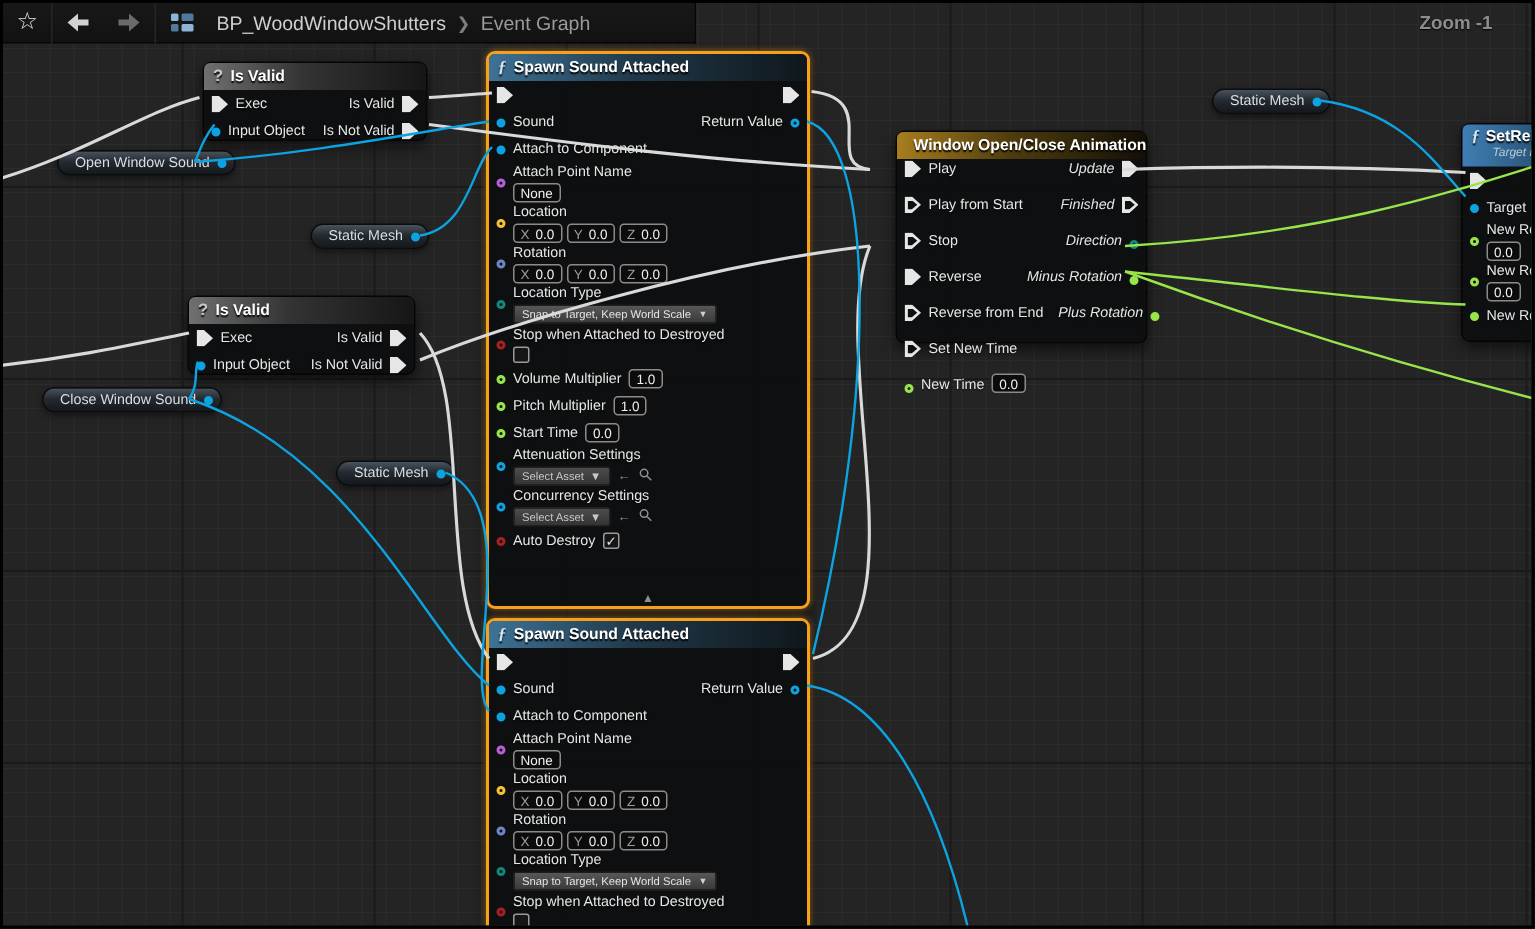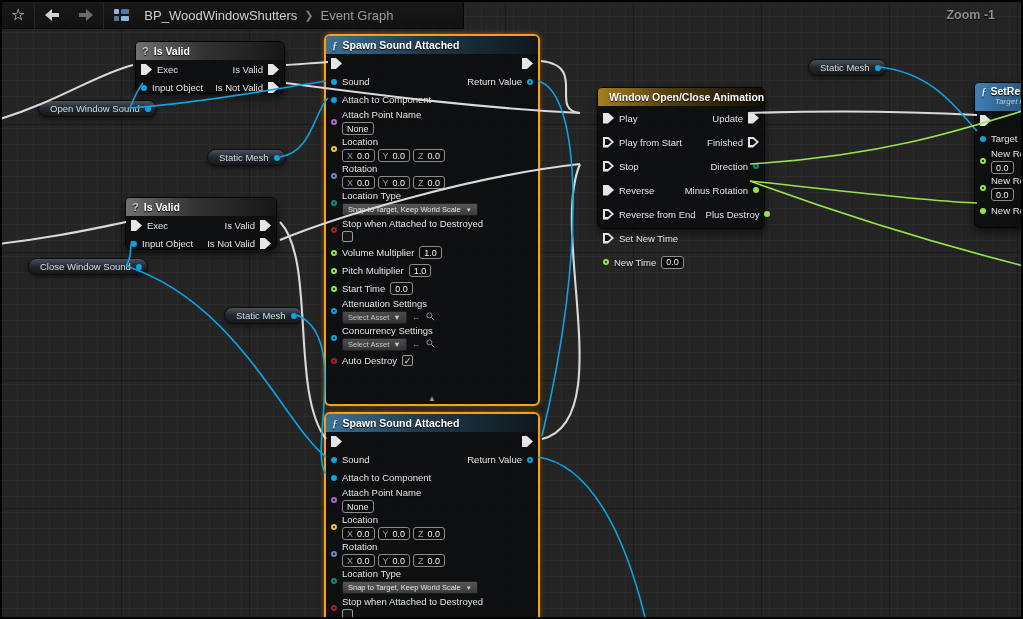--- a/index.html
+++ b/index.html
@@ -77,22 +77,22 @@
     border:1px solid #202020;border-radius:2px;padding:1px 5px;font-size:7.5px;color:#c9c9c9;}
   .aico{color:#8f8f8f;font-size:9px;line-height:9px;}
   .cb{width:11px;height:11px;border:1px solid #9a9a9a;border-radius:2px;background:#161616;
     font-size:9px;line-height:10px;text-align:center;color:#e0e0e0;}
   .collapse{position:absolute;bottom:0px;left:0;width:100%;text-align:center;color:#8f8f8f;font-size:8px;line-height:11px;}
   
   .pill{position:absolute;z-index:2;height:17px;border-radius:9px;display:flex;align-items:center;gap:5px;
     padding:0 5px 0 11px;font-size:9.5px;color:#d8dee3;white-space:nowrap;
     background:linear-gradient(180deg,#49535d 0%,#242a30 45%,#15181c 100%);
     border:1px solid #0a0c0d;box-shadow:0 2px 4px rgba(0,0,0,.45);}
-  .tl .trow{display:flex;align-items:center;gap:5px;padding:12px 5px;height:17px;}
-  .rlbl{white-space:nowrap;}
+  .tl .trow{display:flex;align-items:flex-end;gap:5px;padding:12px 5px;height:17px;}
+  .rlbl{white-space:nowrap;font-style:italic;}
 </style>
 </head>
 <body>
 
 <div class="frame">
   <div class="canvas">
 
 
     <svg class="wires" width="1023" height="619" viewBox="0 0 1023 619">
         <path d="M-5,118 C55,100 95,72 131,63" fill="none" stroke="#d9d9d9" stroke-width="2.1"></path>
@@ -447,21 +447,21 @@
         <span class="pexec"></span>
         <span class="plbl">Reverse</span>
         <span class="flex1"></span>
         <span class="plbl rlbl">Minus Rotation</span>
         <span class="pc t-flt f"></span>
       </div>
       <div class="trow">
         <span class="pexec hollow"></span>
         <span class="plbl">Reverse from End</span>
         <span class="flex1"></span>
-        <span class="plbl rlbl">Plus Destroy</span>
+        <span class="plbl rlbl">Plus Rotation</span>
         <span class="pc t-flt f"></span>
       </div>
       <div class="trow">
         <span class="pexec hollow"></span>
         <span class="plbl">Set New Time</span>
       </div>
       <div class="trow">
         <span class="pc t-flt"></span>
         <span class="plbl">New Time</span>
         <span class="ibox">0.0</span>

